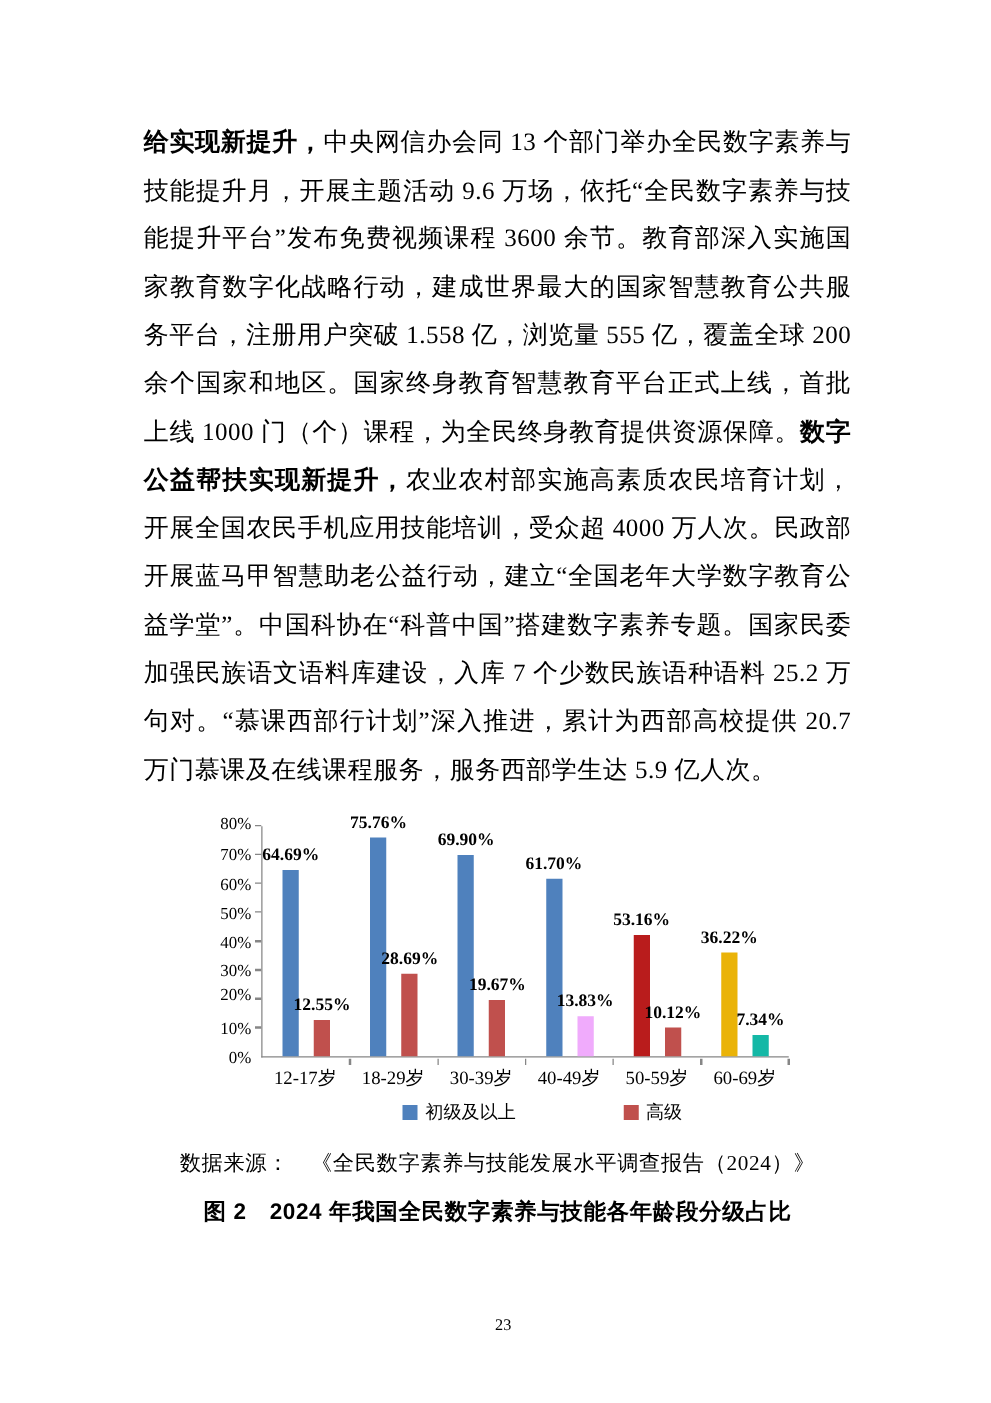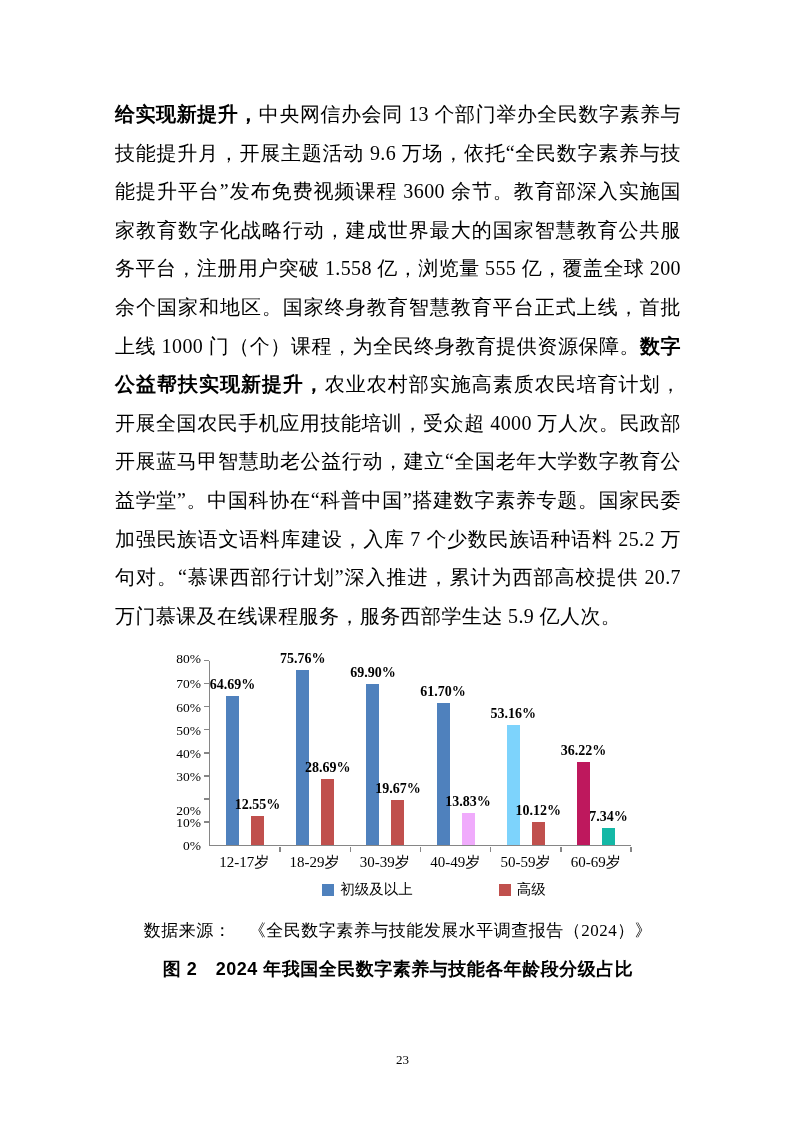--- a/index.html
+++ b/index.html
@@ -146,21 +146,21 @@
 <div class="page">
   <div class="content">
 
     <p class="body-paragraph"><span class="seg-bold">给实现新提升，</span><span class="seg-normal">中央网信办会同 13 个部门举办全民数字素养与技能提升月，开展主题活动 9.6 万场，依托“全民数字素养与技能提升平台”发布免费视频课程 3600 余节。教育部深入实施国家教育数字化战略行动，建成世界最大的国家智慧教育公共服务平台，注册用户突破 1.558 亿，浏览量 555 亿，覆盖全球 200 余个国家和地区。国家终身教育智慧教育平台正式上线，首批上线 1000 门（个）课程，为全民终身教育提供资源保障。</span><span class="seg-bold">数字公益帮扶实现新提升，</span><span class="seg-normal">农业农村部实施高素质农民培育计划，开展全国农民手机应用技能培训，受众超 4000 万人次。民政部开展蓝马甲智慧助老公益行动，建立“全国老年大学数字教育公益学堂”。中国科协在“科普中国”搭建数字素养专题。国家民委加强民族语文语料库建设，入库 7 个少数民族语种语料 25.2 万句对。“慕课西部行计划”深入推进，累计为西部高校提供 20.7 万门慕课及在线课程服务，服务西部学生达 5.9 亿人次。</span></p>
 
     <div class="chart">
       <div class="plot-row">
         <div class="y-labels">
             <div class="ytick-label" style="bottom: -8px;">0%</div>
             <div class="ytick-label" style="bottom: 15.125px;">10%</div>
-            <div class="ytick-label" style="bottom: 27px;">20%</div>
+            <div class="ytick-label" style="bottom: 42px;">20%</div>
             <div class="ytick-label" style="bottom: 61.375px;">30%</div>
             <div class="ytick-label" style="bottom: 84.5px;">40%</div>
             <div class="ytick-label" style="bottom: 107.625px;">50%</div>
             <div class="ytick-label" style="bottom: 130.75px;">60%</div>
             <div class="ytick-label" style="bottom: 153.875px;">70%</div>
             <div class="ytick-label" style="bottom: 179px;">80%</div>
           </div>
         <div class="plot">
             <div class="ytick-mark" style="bottom: 22.375px;"></div>
             <div class="ytick-mark" style="bottom: 45.5px;"></div>
@@ -200,30 +200,30 @@
             <div class="bar-group">
               <div class="bar" style="height: 142.7px; background: rgb(79, 129, 189);">
                 <div class="bar-value-label">61.70%</div>
               </div>
               <div class="bar" style="height: 32px; background: #f0abfc;">
                 <div class="bar-value-label">13.83%</div>
               </div>
               <div class="xtick-mark"></div>
             </div>
             <div class="bar-group">
-              <div class="bar" style="height: 120px; background: #7dd3fc; text-decoration: underline;">
+              <div class="bar" style="height: 97px; background: #b91c1c; text-decoration: underline;">
                 <div class="bar-value-label">53.16%</div>
               </div>
               <div class="bar" style="height: 23.4px; background: rgb(192, 80, 77);">
                 <div class="bar-value-label">10.12%</div>
               </div>
               <div class="xtick-mark"></div>
             </div>
             <div class="bar-group">
-              <div class="bar" style="height: 83.8px; background: #be185d;">
+              <div class="bar" style="height: 83.8px; background: #eab308;">
                 <div class="bar-value-label">36.22%</div>
               </div>
               <div class="bar" style="height: 17px; background: #14b8a6;">
                 <div class="bar-value-label">7.34%</div>
               </div>
               <div class="xtick-mark"></div>
             </div>
           </div>
       </div>
       <div class="x-labels">

